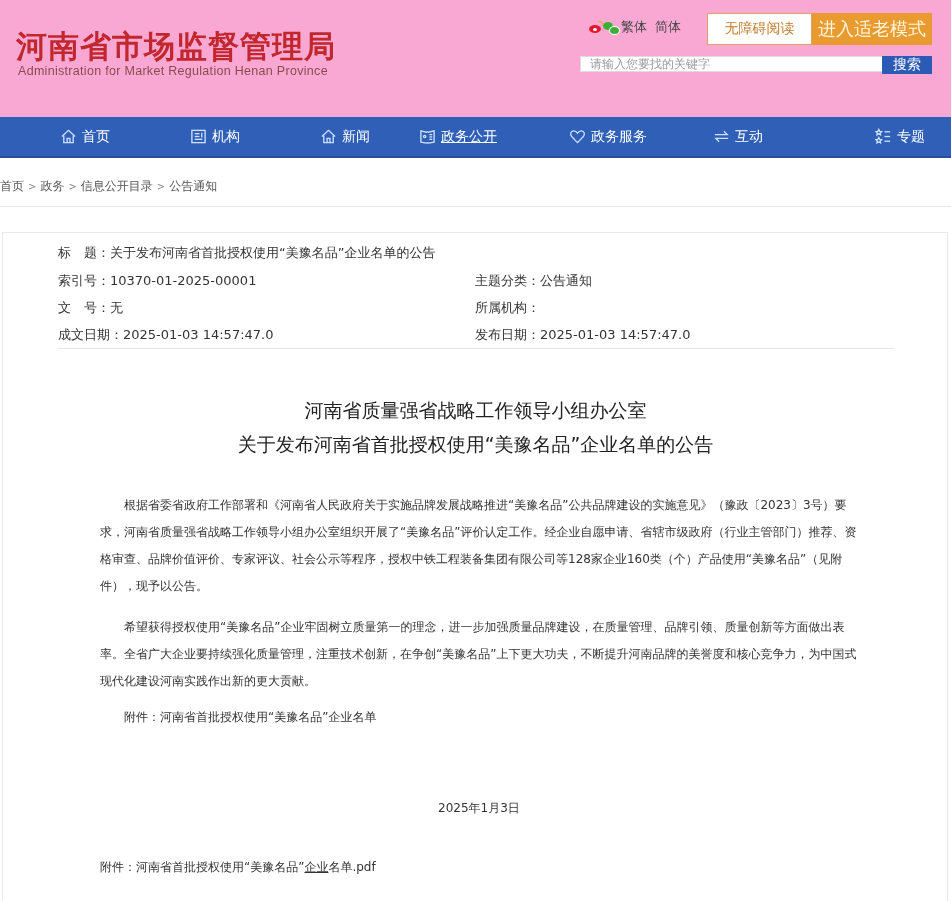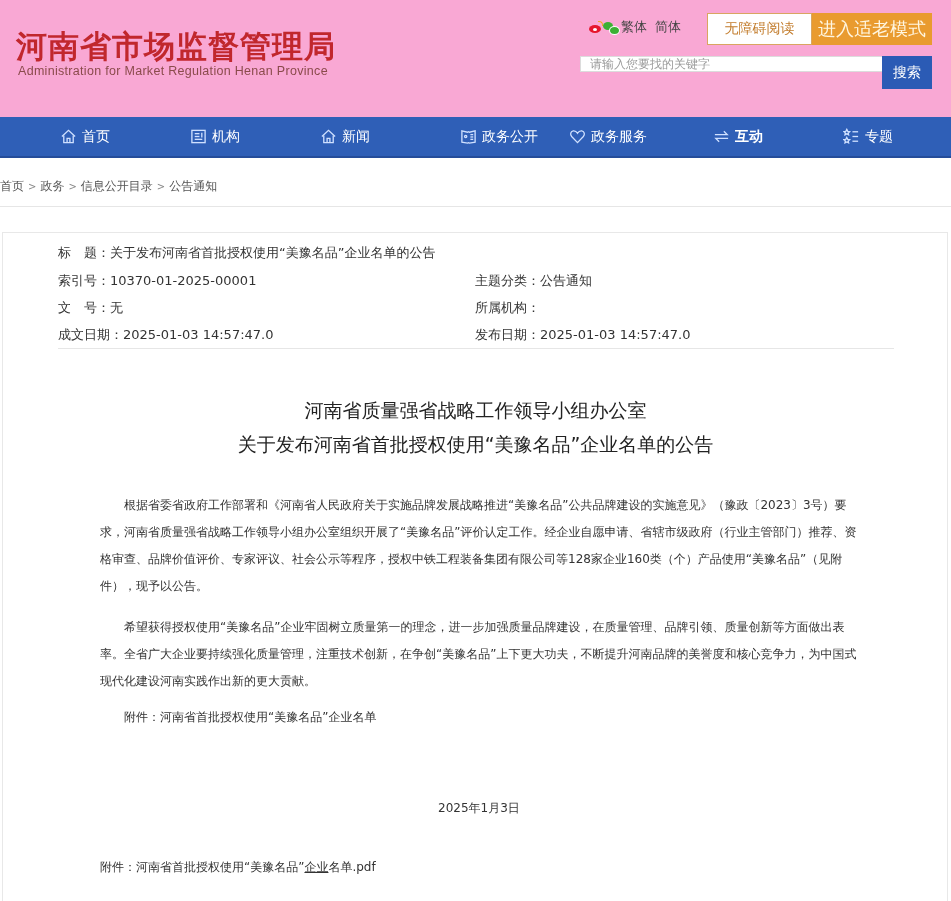--- a/index.html
+++ b/index.html
@@ -20,21 +20,21 @@
   .icon-wechat::before { content: ""; position: absolute; left: 0; top: 1px; width: 10px; height: 8px; background: #3cb034; border-radius: 50%; }
   .icon-wechat::after { content: ""; position: absolute; left: 6px; top: 5px; width: 9px; height: 7px; background: #3cb034; border-radius: 50%; border: 1px solid #fff; }
   .lang-link { cursor: pointer; margin-left: 2px; }
   .lang-link + .lang-link { margin-left: 8px; }
 
   .btn-accessible { position: absolute; left: 707px; top: 13px; width: 105px; height: 32px; border: 1px solid #d9a560; background: #fff; color: #c27b2a; font-size: 14px; display: flex; align-items: center; justify-content: center; cursor: pointer; }
   .btn-elder { position: absolute; left: 812px; top: 13px; width: 120px; height: 32px; background: #e99b2f; color: #fff6e0; font-size: 18px; display: flex; align-items: center; justify-content: center; cursor: pointer; }
 
   .search-box { position: absolute; left: 580px; top: 56px; width: 302px; height: 16px; border: 1px solid #dcdcdc; border-right: none; background: #fff; font-size: 12px; color: #999; padding-left: 9px; outline: none; font-family: "DejaVu Sans", sans-serif; }
   .search-box::placeholder { color: #9a9a9a; }
-  .search-btn { position: absolute; left: 882px; top: 56px; width: 50px; height: 33px; background: #2b5bb5; color: #fff; font-size: 14px; display: flex; align-items: center; justify-content: center; cursor: pointer; border: none; }
+  .search-btn { position: absolute; left: 882px; top: 56px; width: 50px; height: 18px; background: #2b5bb5; color: #fff; font-size: 14px; display: flex; align-items: center; justify-content: center; cursor: pointer; border: none; }
 
   
   .nav { position: absolute; left: 0; top: 117px; width: 951px; height: 41px; background: #2f5fb7; border-bottom: 2px solid #254d9a; }
   .nav-item { position: absolute; top: 0; height: 39px; display: flex; align-items: center; gap: 5px; color: #fff; font-size: 14px; cursor: pointer; white-space: nowrap; }
   .nav-item svg { width: 17px; height: 17px; stroke: #cfe0ff; fill: none; stroke-width: 1.4; }
 
   
   .breadcrumb { position: absolute; left: 0; top: 178px; font-size: 12px; color: #555; display: flex; align-items: center; white-space: nowrap; }
   .breadcrumb .sep { margin: 0 4px; color: #888; font-size: 10px; }
   .breadcrumb a { color: #555; text-decoration: none; cursor: pointer; }
@@ -102,44 +102,44 @@
     <span>机构</span>
   </div>
   <div class="nav-item" style="left:320px;">
     <svg viewBox="0 0 18 18">
         <path d="M2 9 L9 2.5 L16 9"></path>
         <path d="M4 8 V15.5 H14 V8"></path>
         <path d="M7.5 15.5 V11 H10.5 V15.5"></path>
       </svg>
     <span>新闻</span>
   </div>
-  <div class="nav-item" style="left:460px;">
+  <div class="nav-item" style="left:419px;text-decoration:underline;">
     <svg viewBox="0 0 18 18">
         <path d="M2 3 L8 4.5 L9 4 L10 4.5 L16 3 V15 L10 16 L9 15.5 L8 16 L2 15 Z"></path>
         <circle cx="6" cy="9" r="1.2"></circle>
         <line x1="11" y1="7" x2="14" y2="7"></line>
         <line x1="11" y1="9.5" x2="14" y2="9.5"></line>
         <line x1="11" y1="12" x2="14" y2="12"></line>
       </svg>
     <span>政务公开</span>
   </div>
   <div class="nav-item" style="left:569px;">
     <svg viewBox="0 0 18 18">
         <path d="M9 15.5 L2.8 9 C1 7 1.5 3.5 4.5 3 C6.5 2.7 8 4 9 5.5 C10 4 11.5 2.7 13.5 3 C16.5 3.5 17 7 15.2 9 Z"></path>
       </svg>
     <span>政务服务</span>
   </div>
-  <div class="nav-item" style="left:713px;font-weight:bold;">
+  <div class="nav-item" style="left:713px;">
     <svg viewBox="0 0 18 18">
         <path d="M2 7 H15 L11.5 3.5"></path>
         <path d="M16 11 H3 L6.5 14.5"></path>
       </svg>
     <span>互动</span>
   </div>
-  <div class="nav-item" style="left:843px;">
+  <div class="nav-item" style="left:875px;">
     <svg viewBox="0 0 18 18">
         <path d="M4 1.5 L5 3.5 L7 3.8 L5.5 5.2 L5.9 7.2 L4 6.2 L2.1 7.2 L2.5 5.2 L1 3.8 L3 3.5 Z"></path>
         <path d="M4 10 L5 12 L7 12.3 L5.5 13.7 L5.9 15.7 L4 14.7 L2.1 15.7 L2.5 13.7 L1 12.3 L3 12 Z"></path>
         <line x1="10" y1="4" x2="16" y2="4"></line>
         <line x1="10" y1="9" x2="16" y2="9"></line>
         <line x1="10" y1="14" x2="16" y2="14"></line>
       </svg>
     <span>专题</span>
   </div>
 </div>

